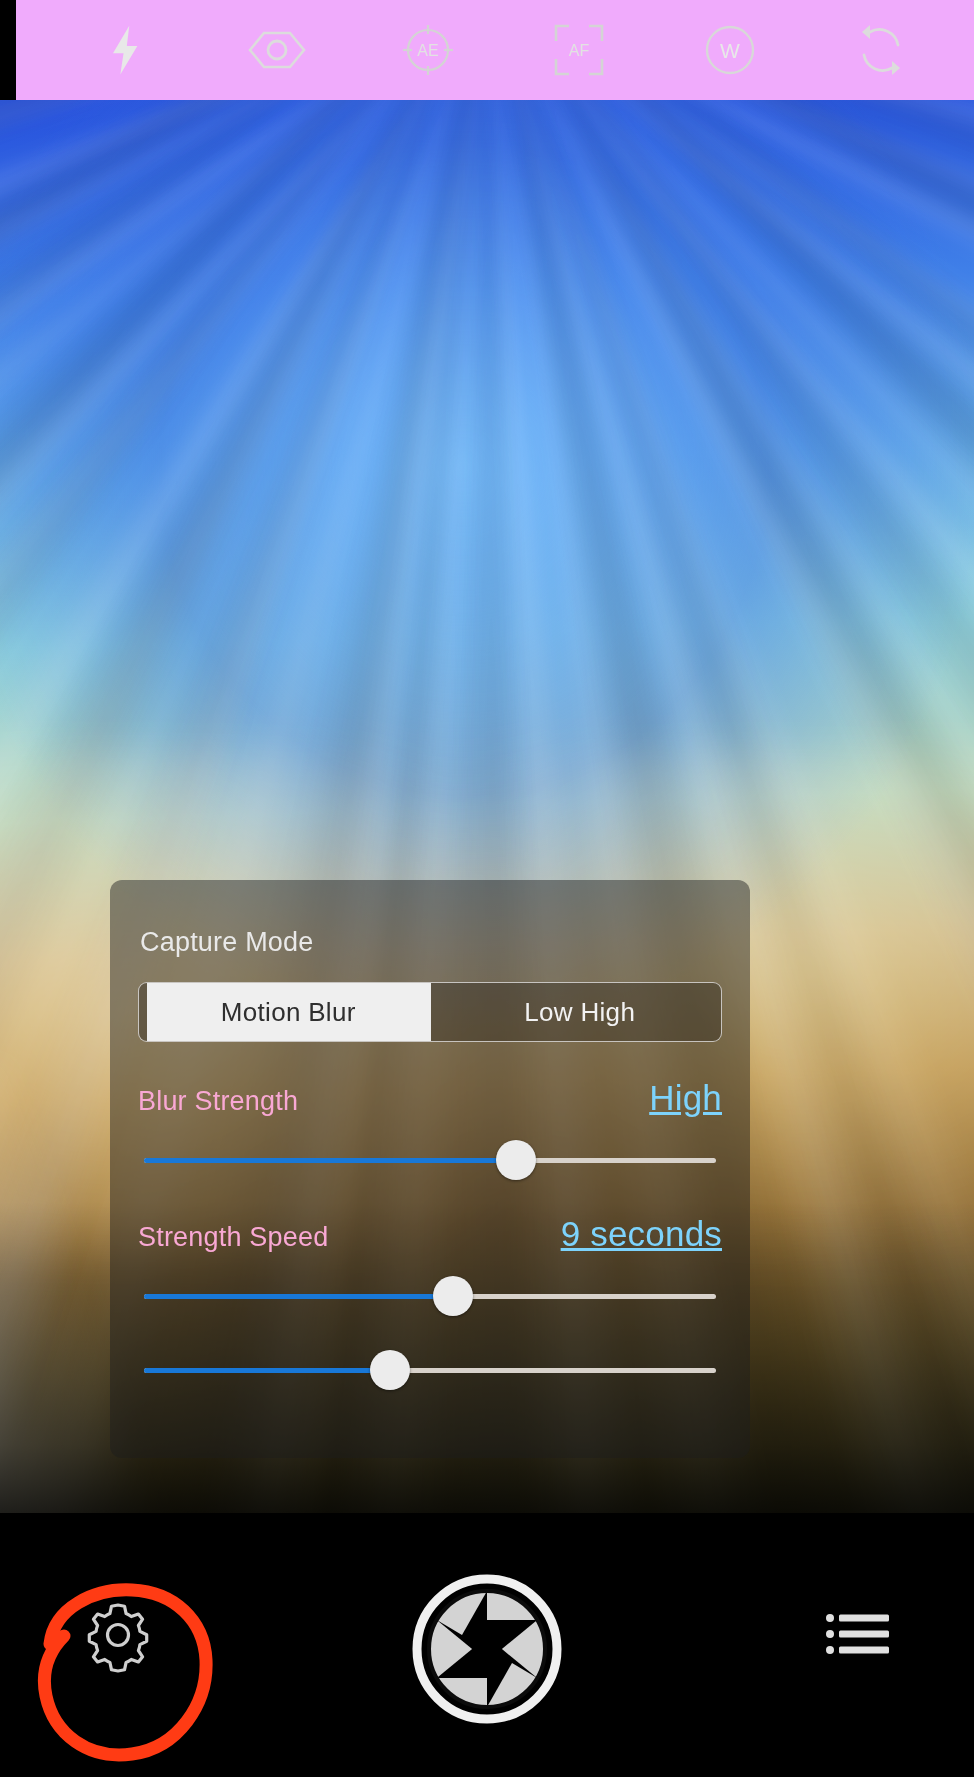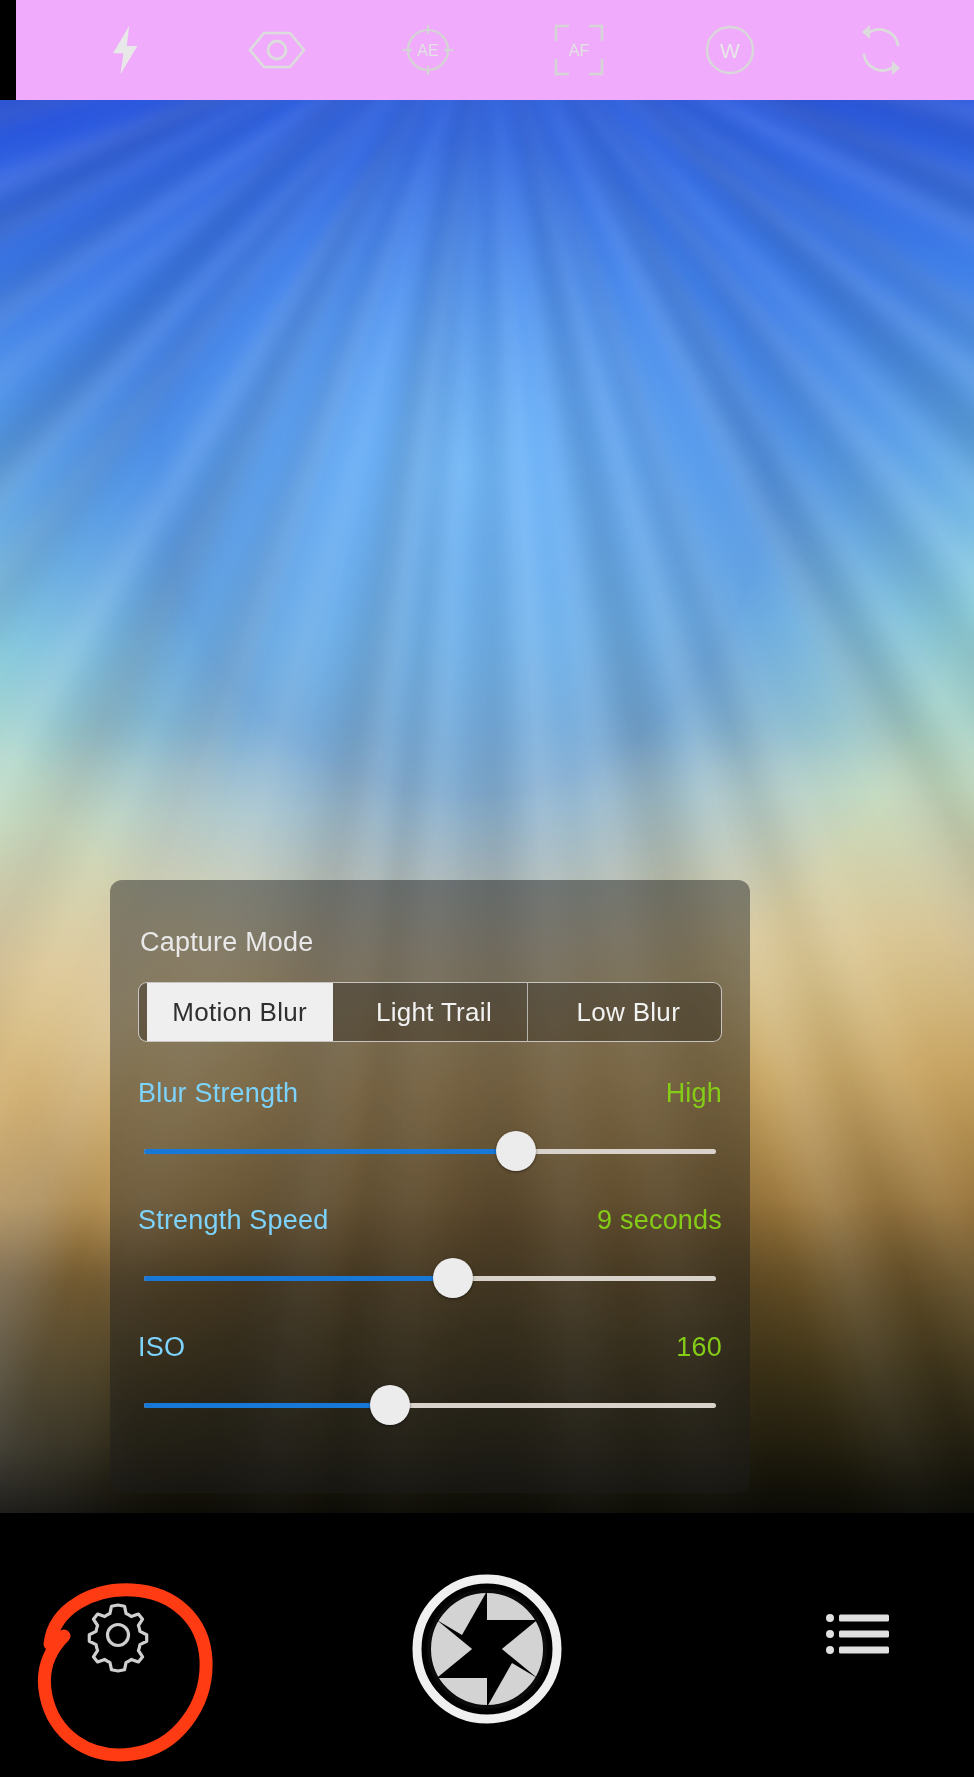--- a/index.html
+++ b/index.html
@@ -184,28 +184,29 @@
 
   
   .row { margin-bottom: 8px; }
   .row-head {
     display: flex;
     align-items: baseline;
     justify-content: space-between;
     margin-bottom: 22px;
   }
   .row-label {
-    color: #7dd3fc;
+    color: #f9a8d4;
     font-size: 27px;
     letter-spacing: 0.2px;
   }
   .row-value {
-    color: #84cc16;
-    font-size: 27px;
+    color: #7dd3fc;
+    font-size: 35px;
     letter-spacing: 0.2px;
+    text-decoration: underline;
   }
 
   .slider {
     position: relative;
     height: 40px;
     margin: 0 6px 34px 6px;
   }
   .track {
     position: absolute;
     left: 0; right: 0; top: 18px;
@@ -350,22 +351,21 @@
     </div>
 
   </div>
 
   <div class="panel">
 
     <div class="panel-title">Capture Mode</div>
 
     <div class="segmented">
       <div class="seg active">Motion Blur</div>
-      <div class="seg">Light Trail</div>
-      <div class="seg">Low Blur</div>
+      <div class="seg">Low High</div>
     </div>
 
     <div class="row">
       <div class="row-head">
         <span class="row-label">Blur Strength</span>
         <span class="row-value">High</span>
       </div>
       <div class="slider">
         <div class="track"></div>
         <div class="track-fill" id="fill-0" style="width: 65%;"></div>
@@ -379,24 +379,20 @@
         <span class="row-value">9 seconds</span>
       </div>
       <div class="slider">
         <div class="track"></div>
         <div class="track-fill" id="fill-1" style="width: 54%;"></div>
         <div class="thumb" id="thumb-1" style="left: 54%;"></div>
       </div>
     </div>
 
     <div class="row">
-      <div class="row-head">
-        <span class="row-label">ISO</span>
-        <span class="row-value">160</span>
-      </div>
       <div class="slider">
         <div class="track"></div>
         <div class="track-fill" id="fill-2" style="width: 43%;"></div>
         <div class="thumb" id="thumb-2" style="left: 43%;"></div>
       </div>
     </div>
 
   </div>
 
   <div class="bottombar">

